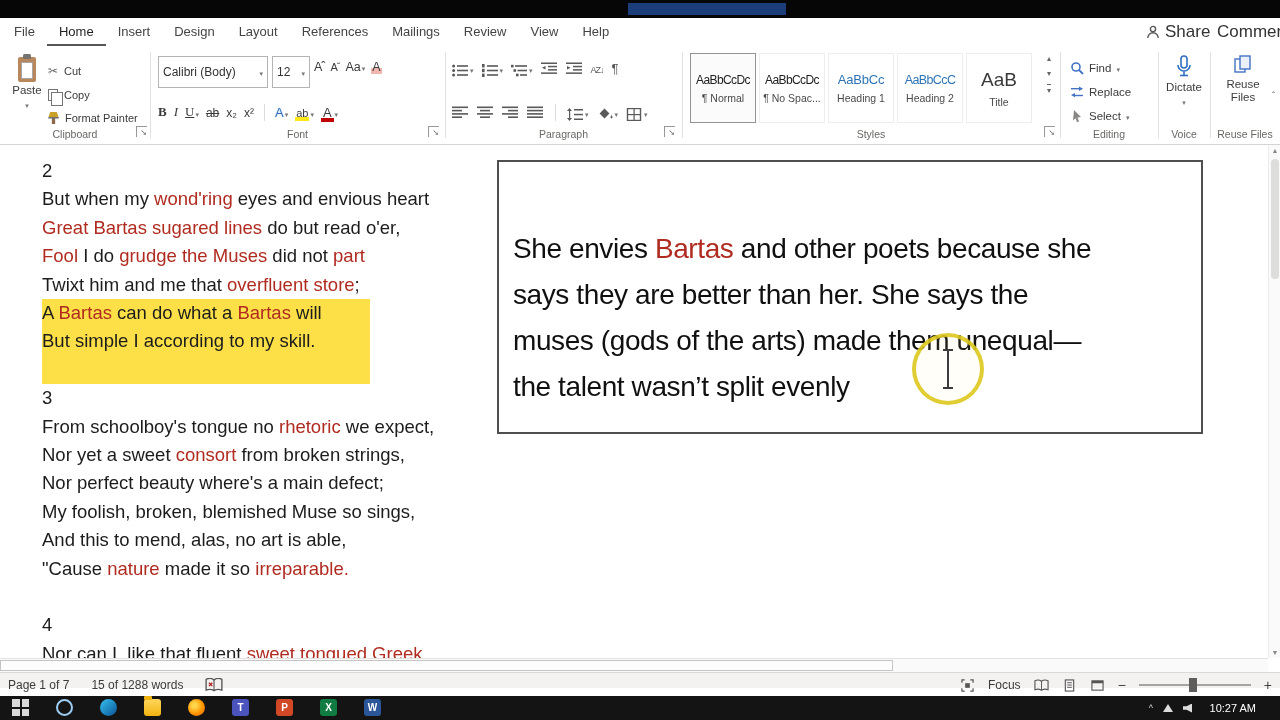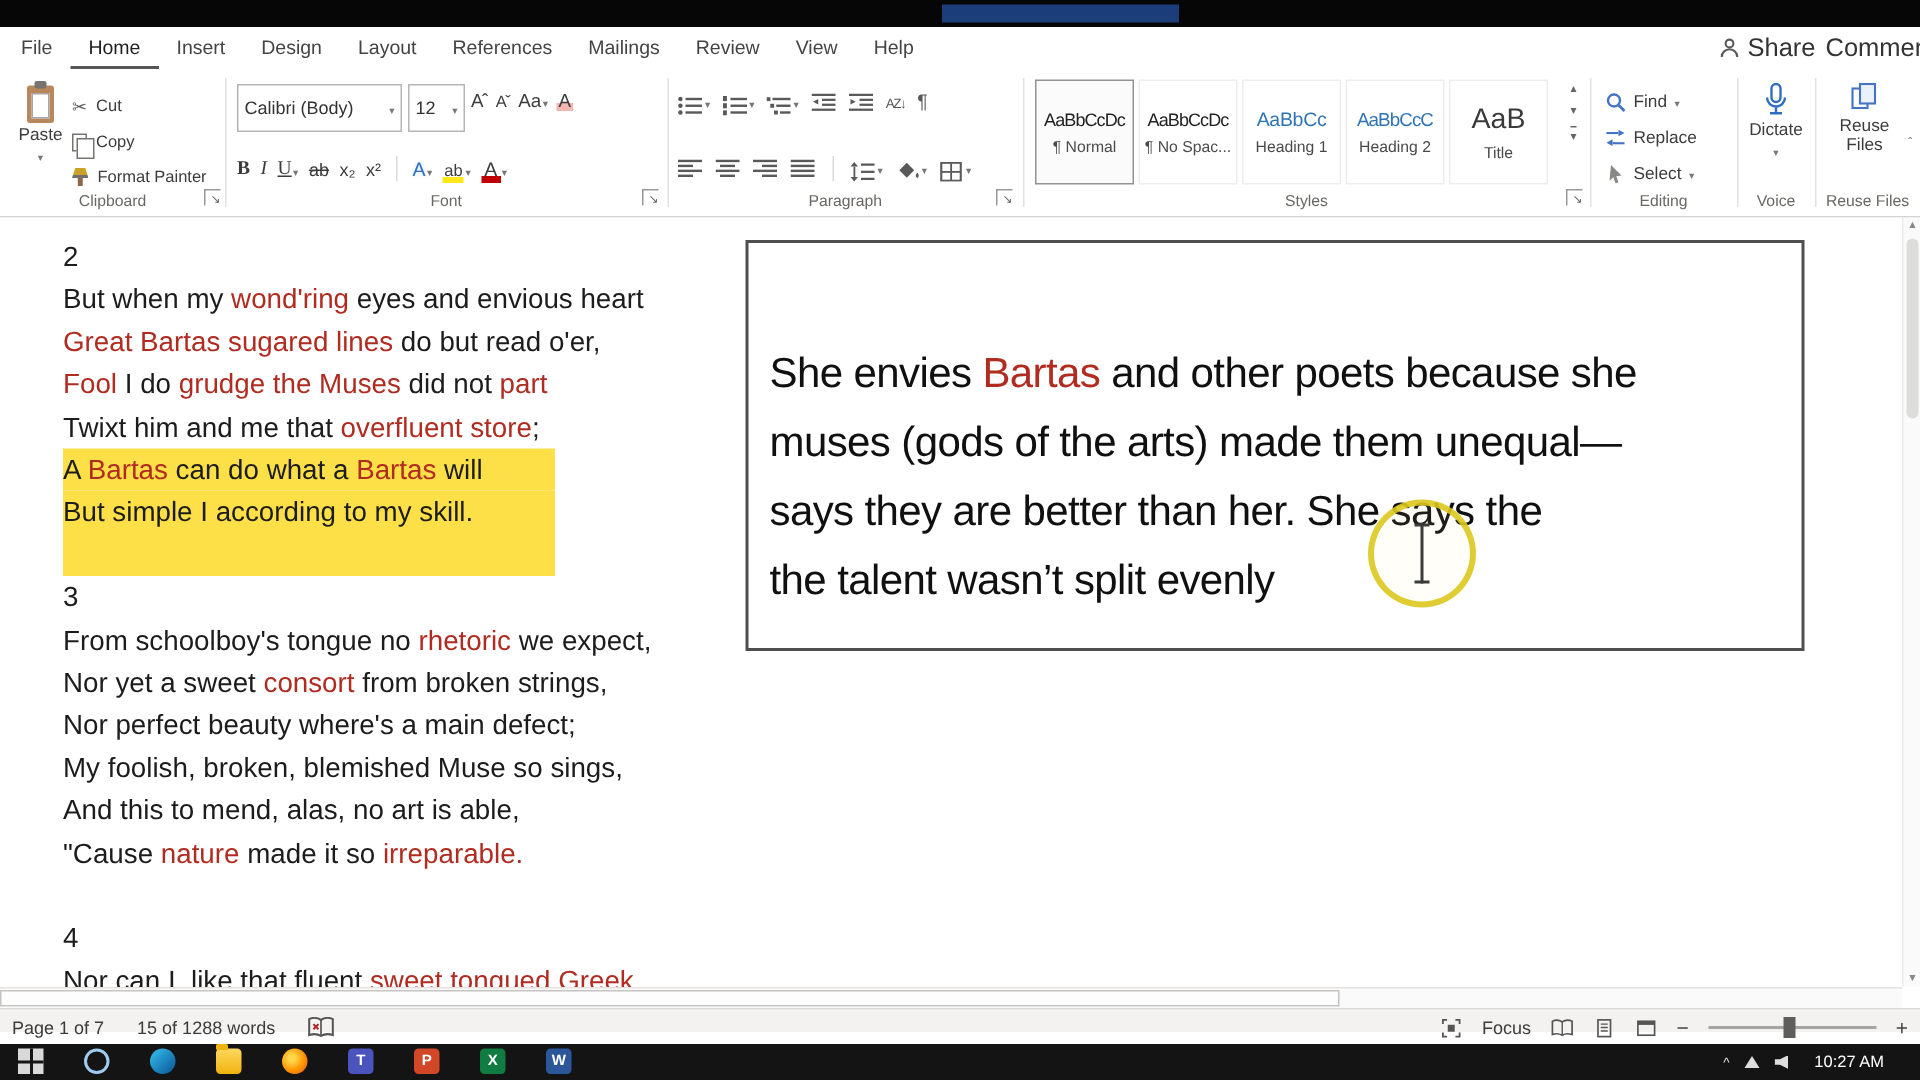--- a/index.html
+++ b/index.html
@@ -490,22 +490,22 @@
         <div class="dline"><span class="seg">My foolish, broken, blemished Muse so sings,</span></div>
         <div class="dline"><span class="seg">And this to mend, alas, no art is able,</span></div>
         <div class="dline"><span class="seg">"Cause </span><span class="seg red">nature</span><span class="seg"> made it so </span><span class="seg red">irreparable.</span></div>
         <div class="dline blank"></div>
         <div class="dline"><span class="seg">4</span></div>
         <div class="dline"><span class="seg">Nor can I, like that fluent </span><span class="seg red">sweet tongued Greek</span></div>
       </div>
     <div class="textbox">
       <div id="tb-lines">
           <div class="tbline"><span class="seg">She envies </span><span class="seg red">Bartas</span><span class="seg"> and other poets because she</span></div>
+          <div class="tbline"><span class="seg">says they are better than her. She says the</span></div>
           <div class="tbline"><span class="seg">muses (gods of the arts) made them unequal—</span></div>
-          <div class="tbline"><span class="seg">says they are better than her. She says the</span></div>
           <div class="tbline"><span class="seg">the talent wasn’t split evenly</span></div>
         </div>
     </div>
     <div class="ycircle"></div>
     <div class="ibeam"></div>
   </div>
 
   <div class="vscroll">
     <span class="varrow" style="top:2px">▲</span>
     <div class="vthumb"></div>

